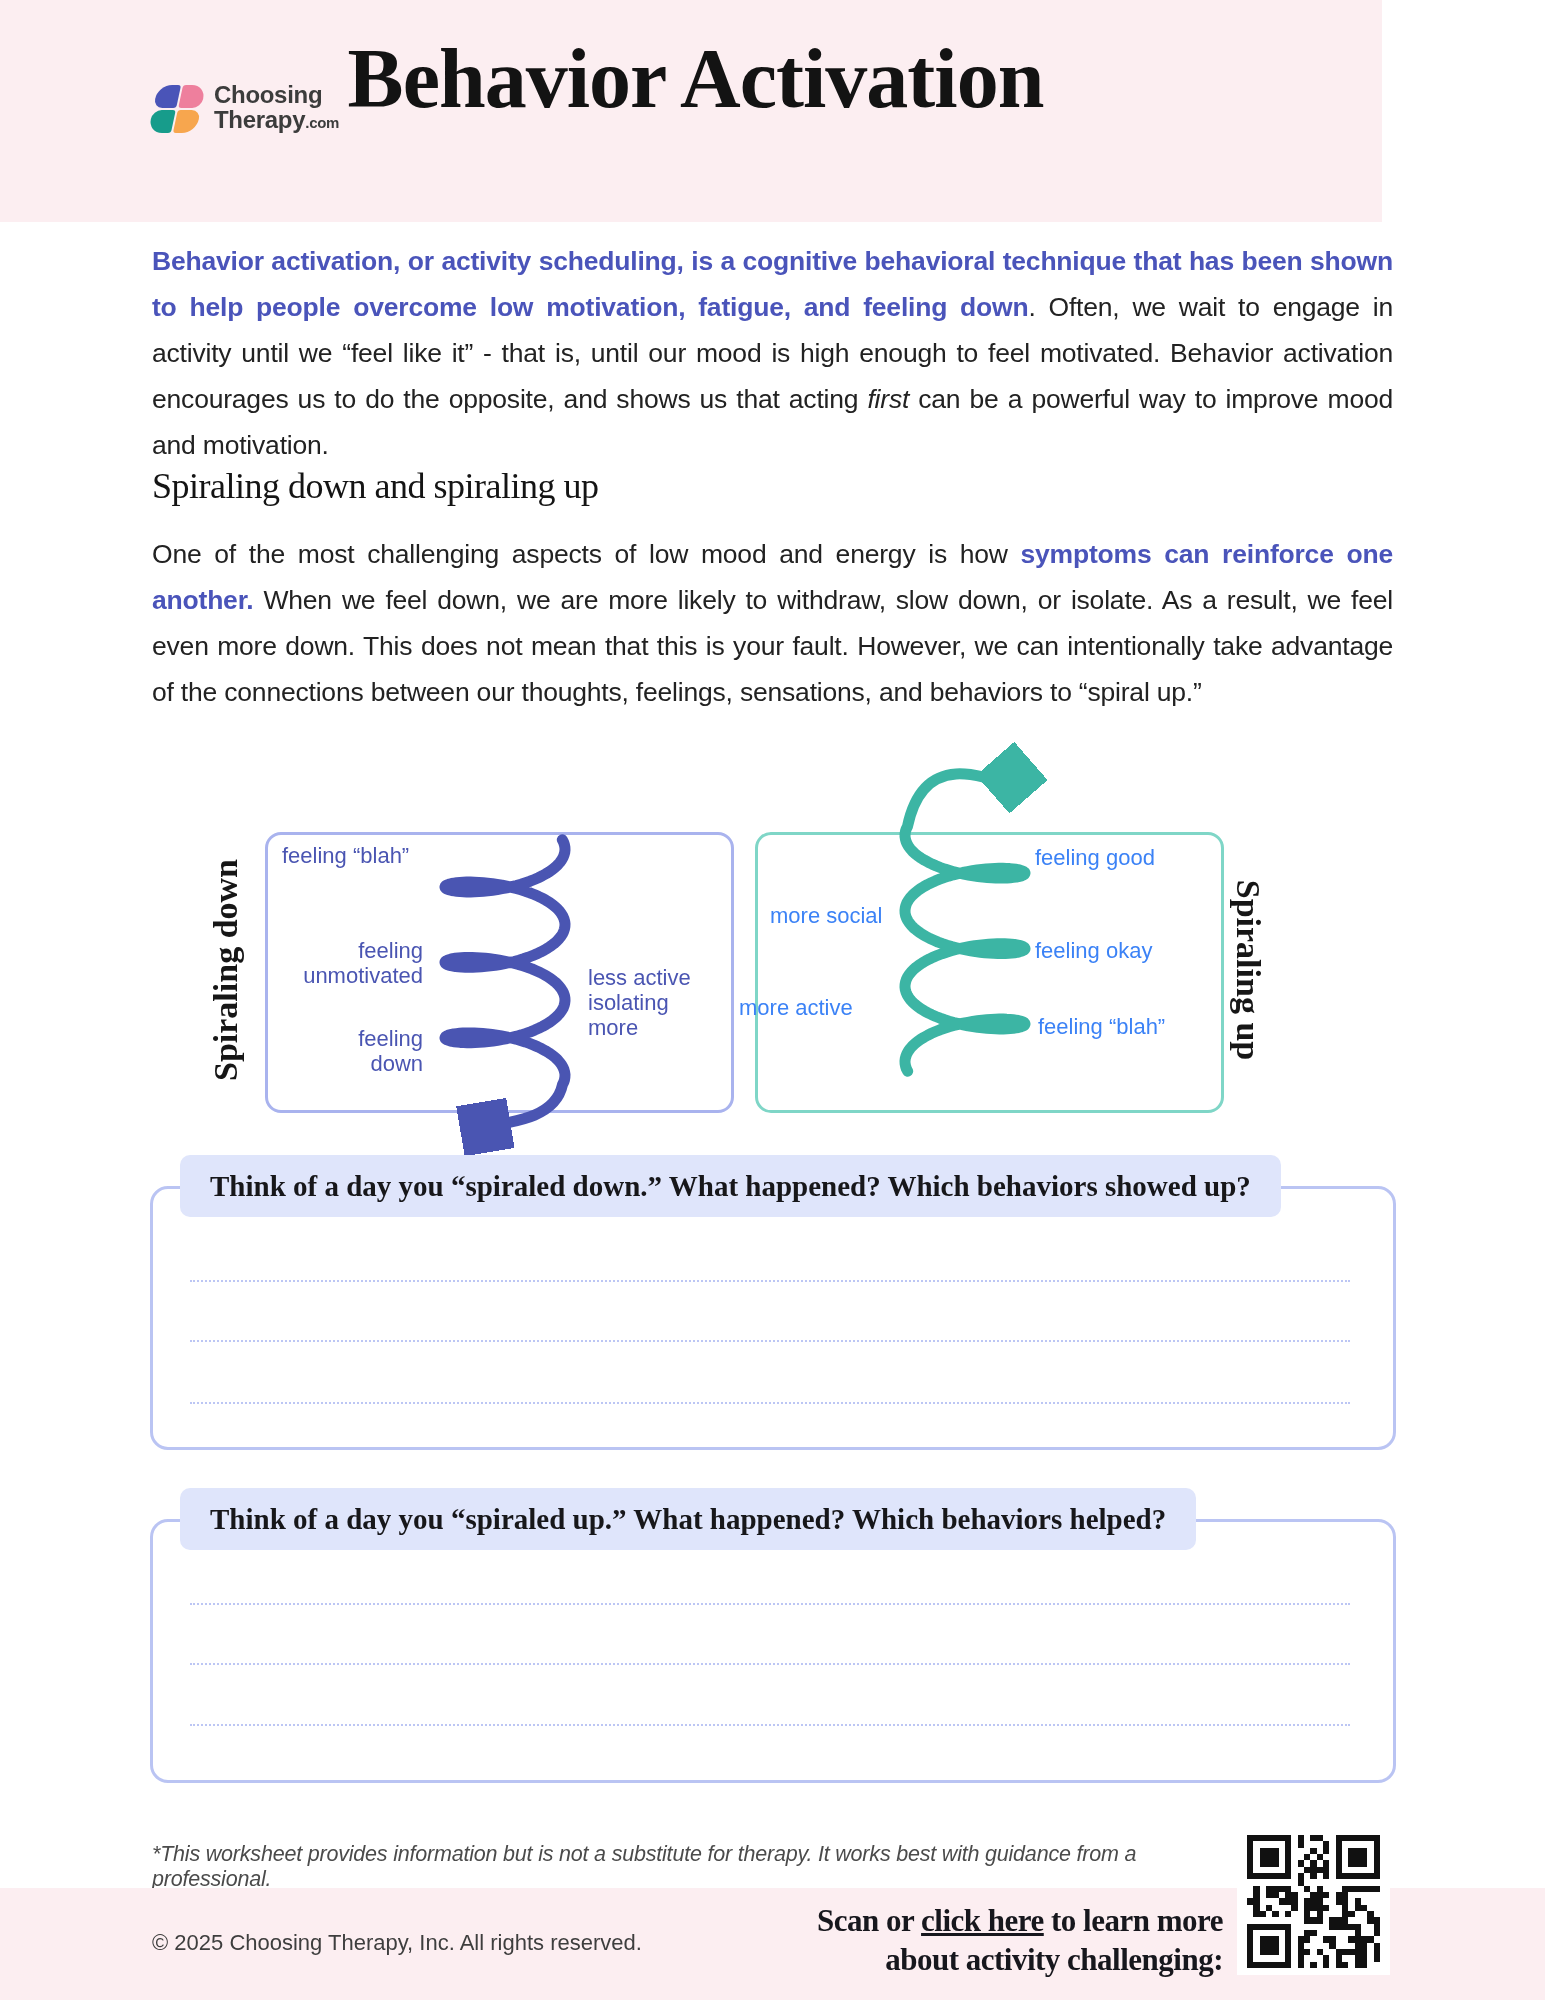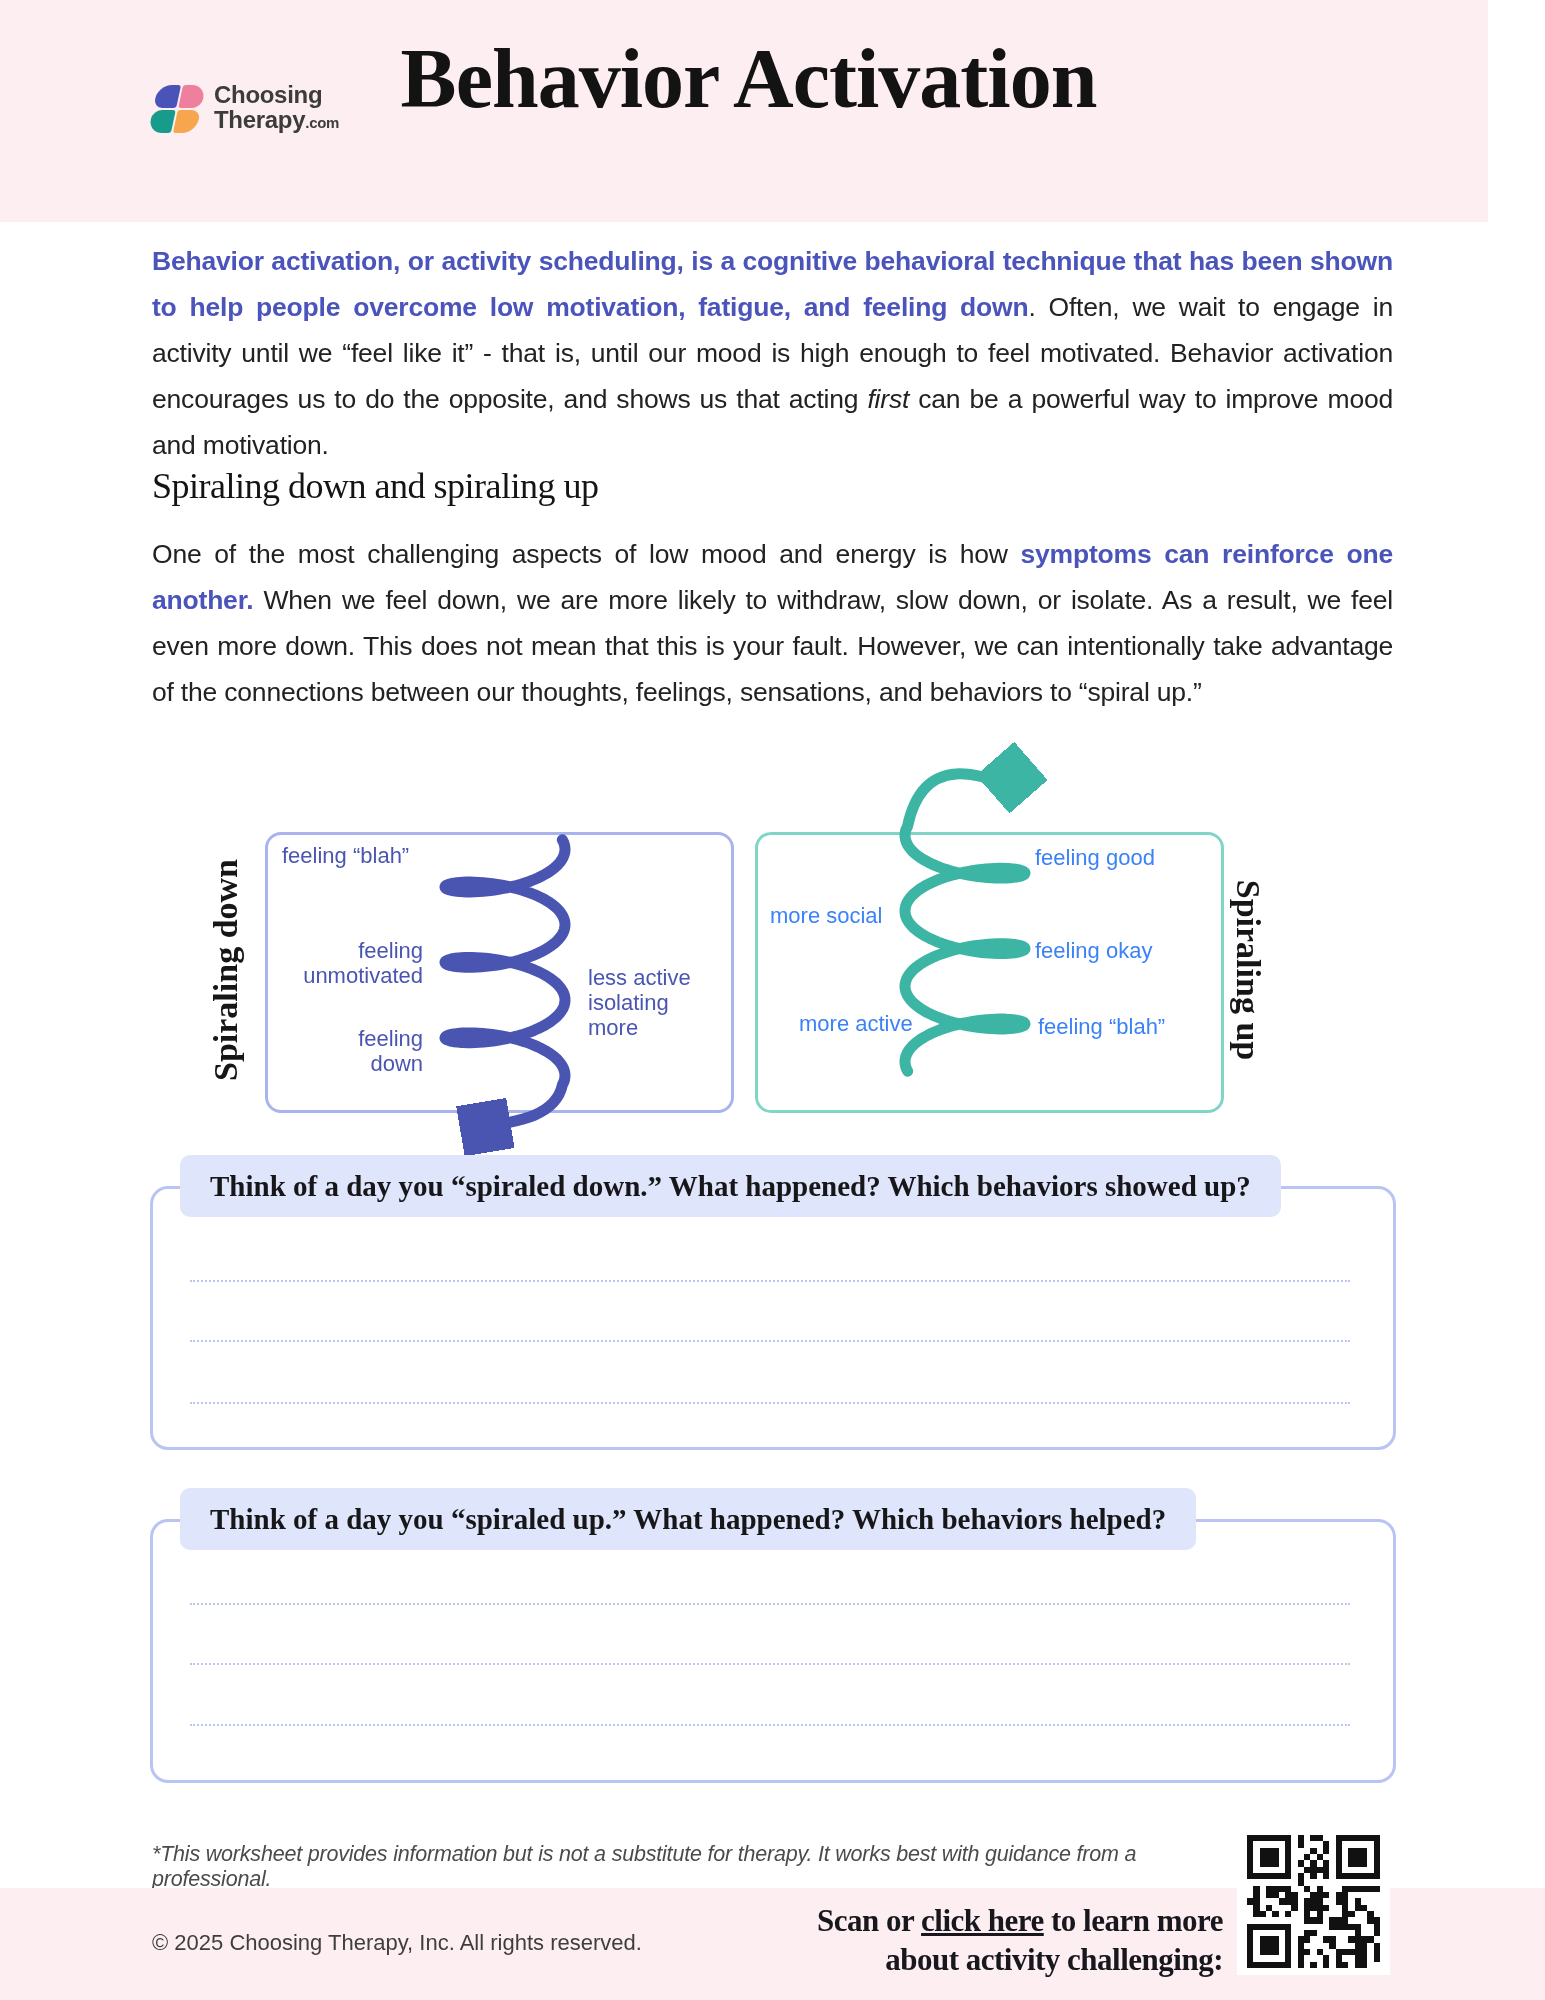--- a/index.html
+++ b/index.html
@@ -1,20 +1,20 @@
 <!DOCTYPE html>
 <html><head>
 <meta charset="utf-8">
 <style>
   html,body{margin:0;padding:0;background:#e9e9e9;}
   .page{position:relative;width:1545px;height:2000px;margin:0 auto;background:#ffffff;
         font-family:"Liberation Sans",sans-serif;overflow:hidden;}
 
   
-  .band-header{position:absolute;left:0;top:0;width:1488px;height:222px;background:#fceef1;}
+  .band-header{position:absolute;left:0;top:0;width:1382px;height:222px;background:#fceef1;}
   .brand{position:absolute;left:152px;top:82px;display:flex;align-items:center;}
   .mark{position:relative;width:50px;height:50px;}
   .mark .skew{position:absolute;inset:0;transform:skewX(-12deg);}
   .petal{position:absolute;width:23px;height:23px;}
   .p1{left:1px;top:1px;background:#4a54b8;border-radius:14px 3px 3px 9px;}
   .p2{right:1px;top:1px;background:#ee7f9d;border-radius:3px 14px 9px 3px;}
   .p3{left:1px;bottom:1px;background:#179c8b;border-radius:9px 3px 3px 14px;}
   .p4{right:1px;bottom:1px;background:#f7a64e;border-radius:3px 9px 14px 3px;}
   .brand-text{margin-left:12px;color:#3c3c3c;font-weight:700;font-size:24px;line-height:25px;letter-spacing:-0.3px;}
   .brand-text .com{font-size:15px;font-weight:700;}
@@ -121,21 +121,21 @@
 
     <div class="dlabel blue" style="left:282px;top:843px;">feeling “blah”</div>
     <div class="dlabel blue" style="left:588px;top:965px;">less active</div>
     <div class="dlabel blue wrap r" style="left:263px;top:938px;width:160px;">feeling unmotivated</div>
     <div class="dlabel blue wrap" style="left:588px;top:990px;width:120px;">isolating more</div>
     <div class="dlabel blue wrap r" style="left:333px;top:1026px;width:90px;">feeling down</div>
 
     <div class="dlabel teal" style="left:1035px;top:845px;">feeling good</div>
     <div class="dlabel teal" style="left:770px;top:903px;">more social</div>
     <div class="dlabel teal" style="left:1035px;top:938px;">feeling okay</div>
-    <div class="dlabel teal" style="left:799px;top:995px;margin-top:16px;">more active</div>
+    <div class="dlabel teal" style="left:739px;top:995px;">more active</div>
     <div class="dlabel teal" style="left:1038px;top:1014px;">feeling “blah”</div>
   </section>
 
   <section>
     <div class="qpill" style="top:1155px;">Think of a day you “spiraled down.” What happened? Which behaviors showed up?</div>
     <div class="qbox" style="top:1186px;"></div>
     <div class="answer-line" style="top:1280px;"></div>
     <div class="answer-line" style="top:1340px;"></div>
     <div class="answer-line" style="top:1402px;"></div>
   </section>

